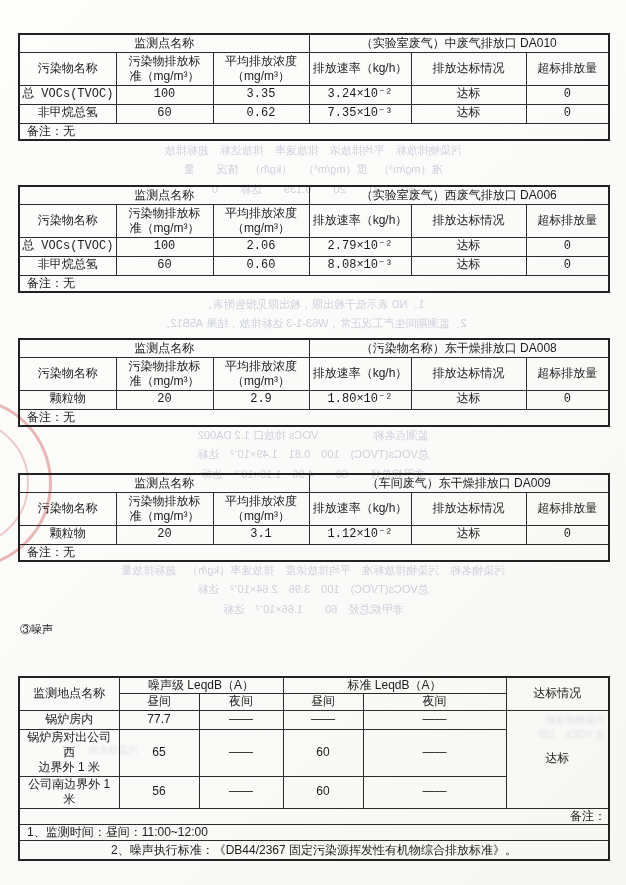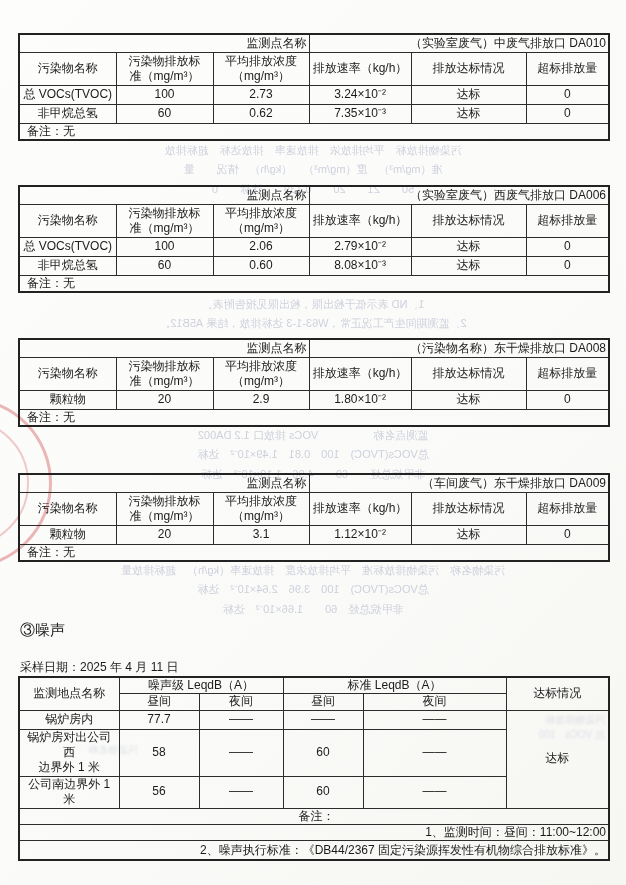--- a/index.html
+++ b/index.html
@@ -10,39 +10,39 @@
     font-family:"Liberation Sans", sans-serif;
     color:#1b1b1b;
   }
   table{border-collapse:collapse; table-layout:fixed; position:absolute; left:18px; width:590px; background:transparent;}
   table, td{border:1px solid #2c2c2c;}
   table{border:2px solid #222;}
   td{
     text-align:center; vertical-align:middle; padding:0 2px;
     font-size:12px; line-height:1.28; white-space:pre-line; overflow:hidden;
   }
-  .gas-table .r-head1 td{height:17px;text-align:right;}
+  .gas-table .r-head1 td{height:17px;}
   .gas-table .r-head2 td{height:32px;}
-  .gas-table .r-data td{height:18px;}
+  .gas-table .r-data td{height:18px;font-family:Liberation Mono, monospace;}
   .gas-table .r-note td{height:15px; text-align:left; padding-left:7px;}
   .gas-table col.c1{width:97px;} .gas-table col.c2{width:97px;} .gas-table col.c3{width:96px;}
   .gas-table col.c4{width:102px;} .gas-table col.c5{width:115px;} .gas-table col.c6{width:83px;}
 
   .noise-table col.n1{width:100px;} .noise-table col.n2{width:80px;} .noise-table col.n3{width:84px;}
   .noise-table col.n4{width:80px;} .noise-table col.n5{width:143px;} .noise-table col.n6{width:103px;}
   .noise-table .nh td{height:14px;}
   .noise-table .nd1 td{height:18px;}
   .noise-table .nd2 td{height:31px;}
   .noise-table .nd3 td{height:18px;}
-  .noise-table .nn td{height:13px; text-align:center; padding-left:7px;}
-  .noise-table .nn2 td{height:15px; text-align:right; padding-left:7px;}
-  .noise-table .nn3 td{height:18px; text-align:right; padding-left:2px;}
+  .noise-table .nn td{height:13px; text-align:right; padding-left:7px;}
+  .noise-table .nn2 td{height:15px; text-align:left; padding-left:7px;}
+  .noise-table .nn3 td{height:18px; text-align:center; padding-left:2px;}
 
   .textblock{position:absolute; left:20px; font-size:12px; line-height:19px; white-space:pre-line;}
-  .title-line{font-size:15px;}
+  .title-line{font-size:11px;}
 
   .bleed{
     position:absolute; left:18px; width:590px;
     transform:scaleX(-1);
     color:#a9aec6; opacity:.55; filter:blur(0.7px);
     font-size:11px; line-height:1.75; text-align:center;
     white-space:pre-line; pointer-events:none;
   }
   .bleed-small{
     position:absolute; transform:scaleX(-1);
@@ -98,21 +98,21 @@
 准（mg/m³）</td>
       <td>平均排放浓度
 （mg/m³）</td>
       <td>排放速率（kg/h）</td>
       <td>排放达标情况</td>
       <td>超标排放量</td>
     </tr>
     <tr class="r-data">
       <td>总 VOCs(TVOC)</td>
       <td>100</td>
-      <td>2.73</td>
+      <td>3.35</td>
       <td>3.24×10⁻²</td>
       <td>达标</td>
       <td>0</td>
     </tr>
     <tr class="r-data">
       <td>非甲烷总氢</td>
       <td>60</td>
       <td>0.62</td>
       <td>7.35×10⁻³</td>
       <td>达标</td>
@@ -241,21 +241,20 @@
       <td>0</td>
     </tr>
     <tr class="r-note">
       <td colspan="6">备注：无</td>
     </tr>
   </tbody>
     </table>
 
   <div class="textblock" style="top:601px;">
     <div class="title-line">③噪声</div>
-    <div>采样日期：2025 年 4 月 11 日</div>
   </div>
 
   <table class="noise-table" style="top:676px;border-radius:6px;">
     <colgroup>
         <col class="n1">
         <col class="n2">
         <col class="n3">
         <col class="n4">
         <col class="n5">
         <col class="n6">
@@ -277,21 +276,21 @@
       <td>锅炉房内</td>
       <td>77.7</td>
       <td>——</td>
       <td>——</td>
       <td>——</td>
       <td rowspan="3">达标</td>
     </tr>
     <tr class="nd2">
       <td>锅炉房对出公司西
 边界外 1 米</td>
-      <td>58</td>
+      <td>65</td>
       <td>——</td>
       <td>60</td>
       <td>——</td>
     </tr>
     <tr class="nd3">
       <td>公司南边界外 1 米</td>
       <td>56</td>
       <td>——</td>
       <td>60</td>
       <td>——</td>

